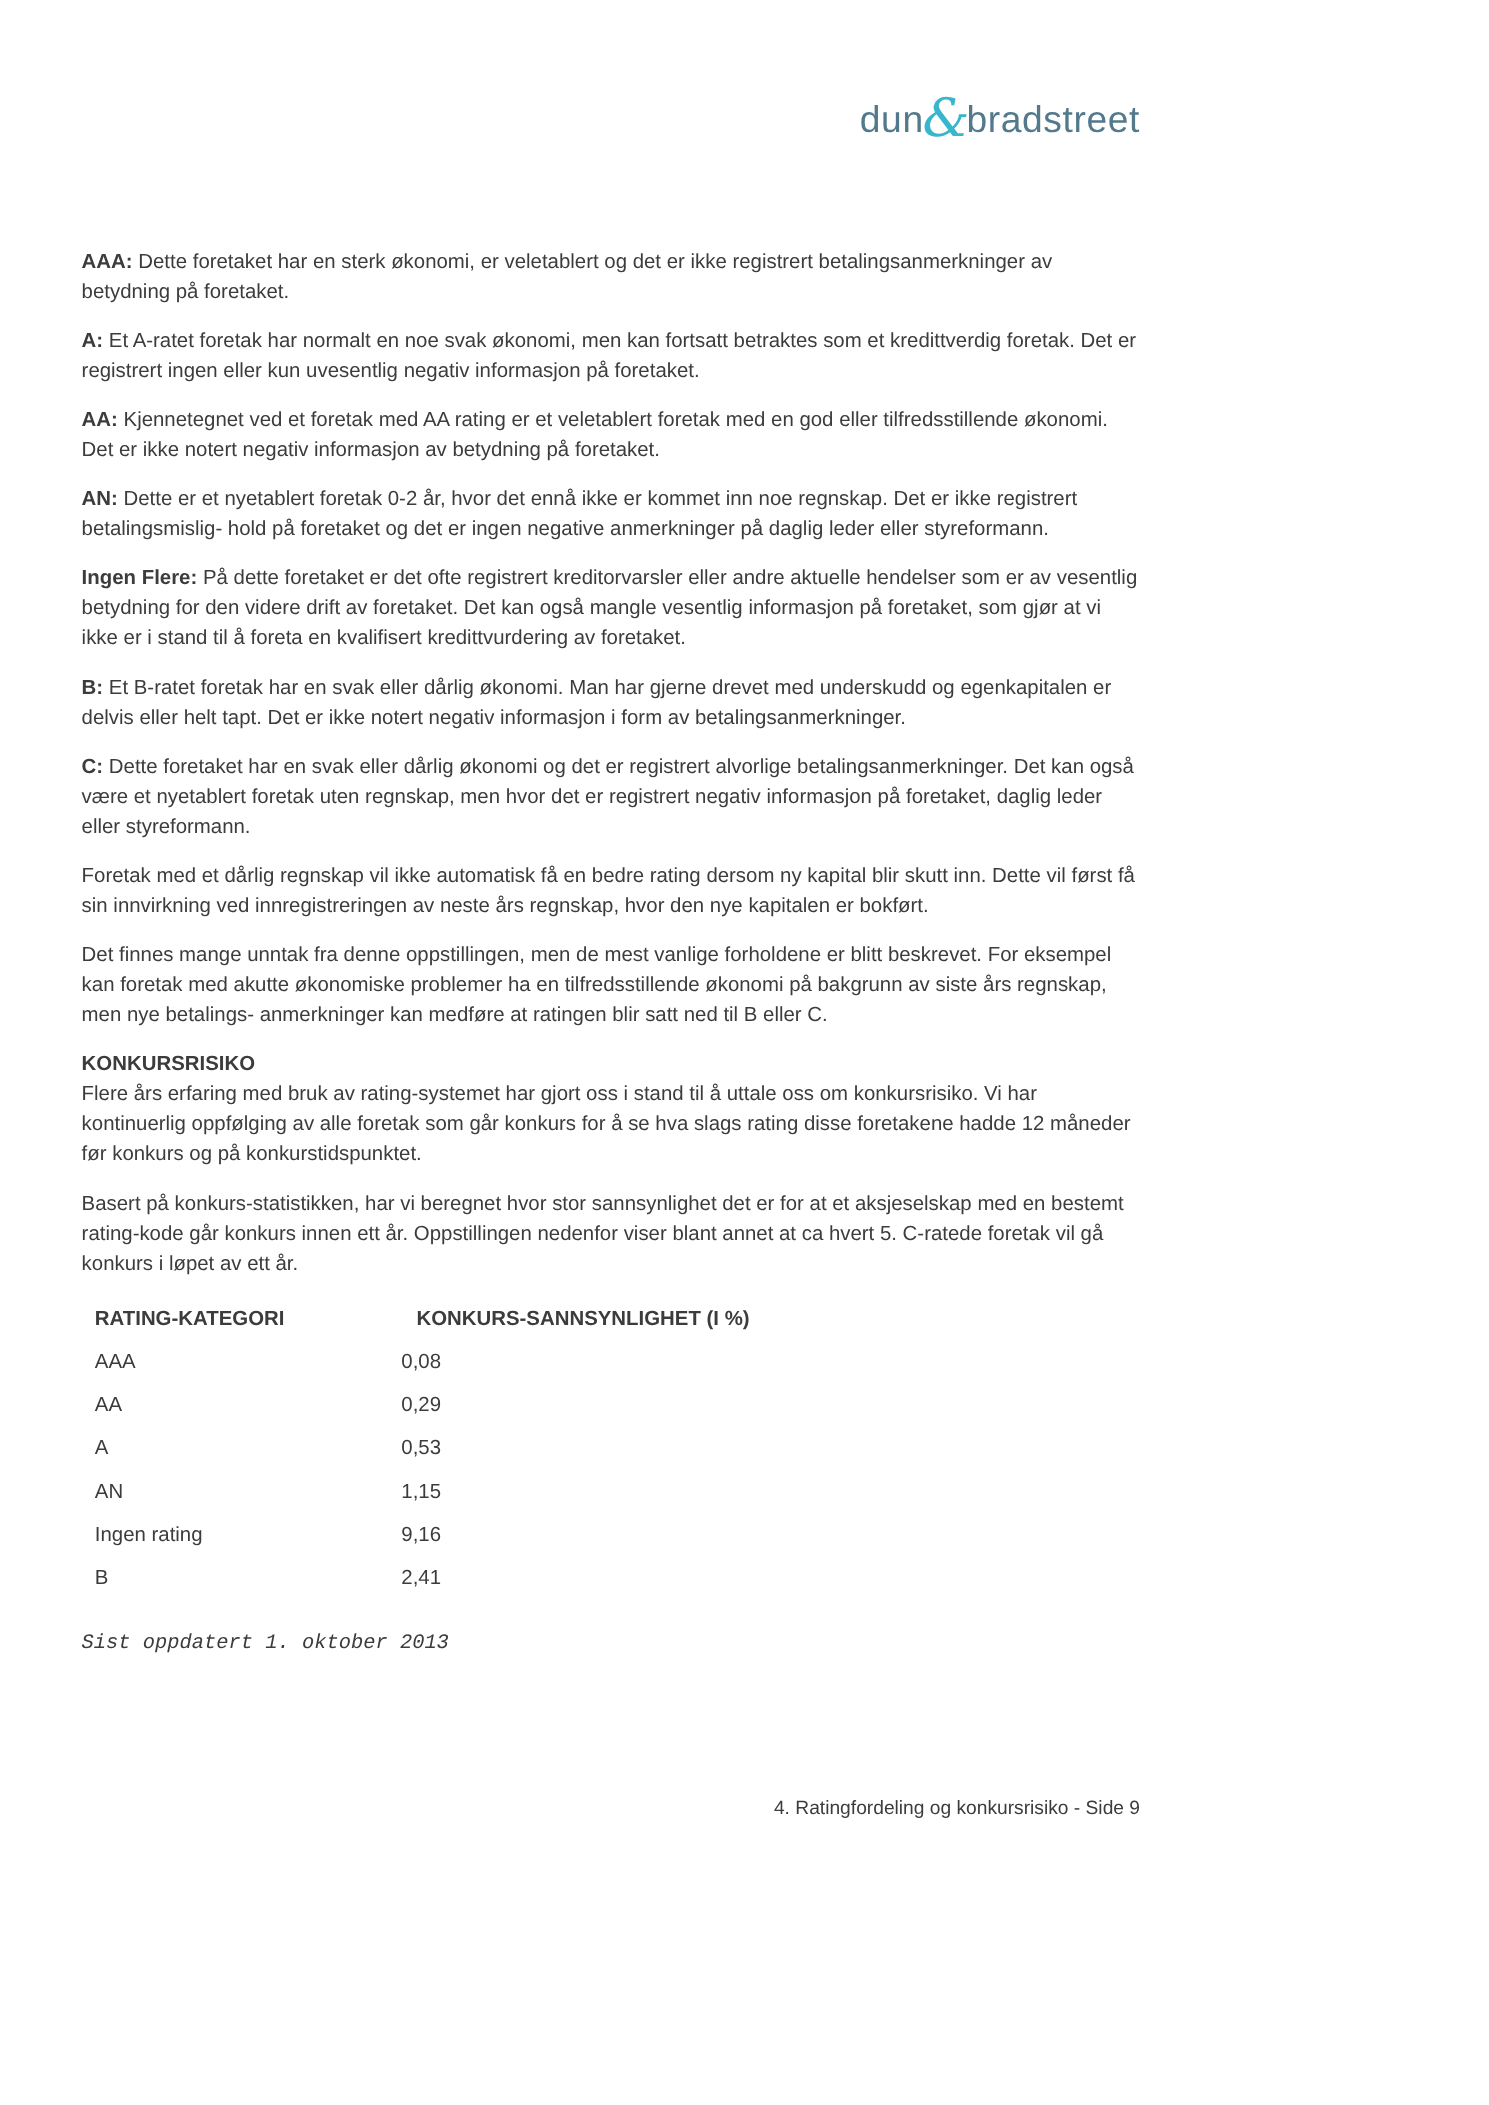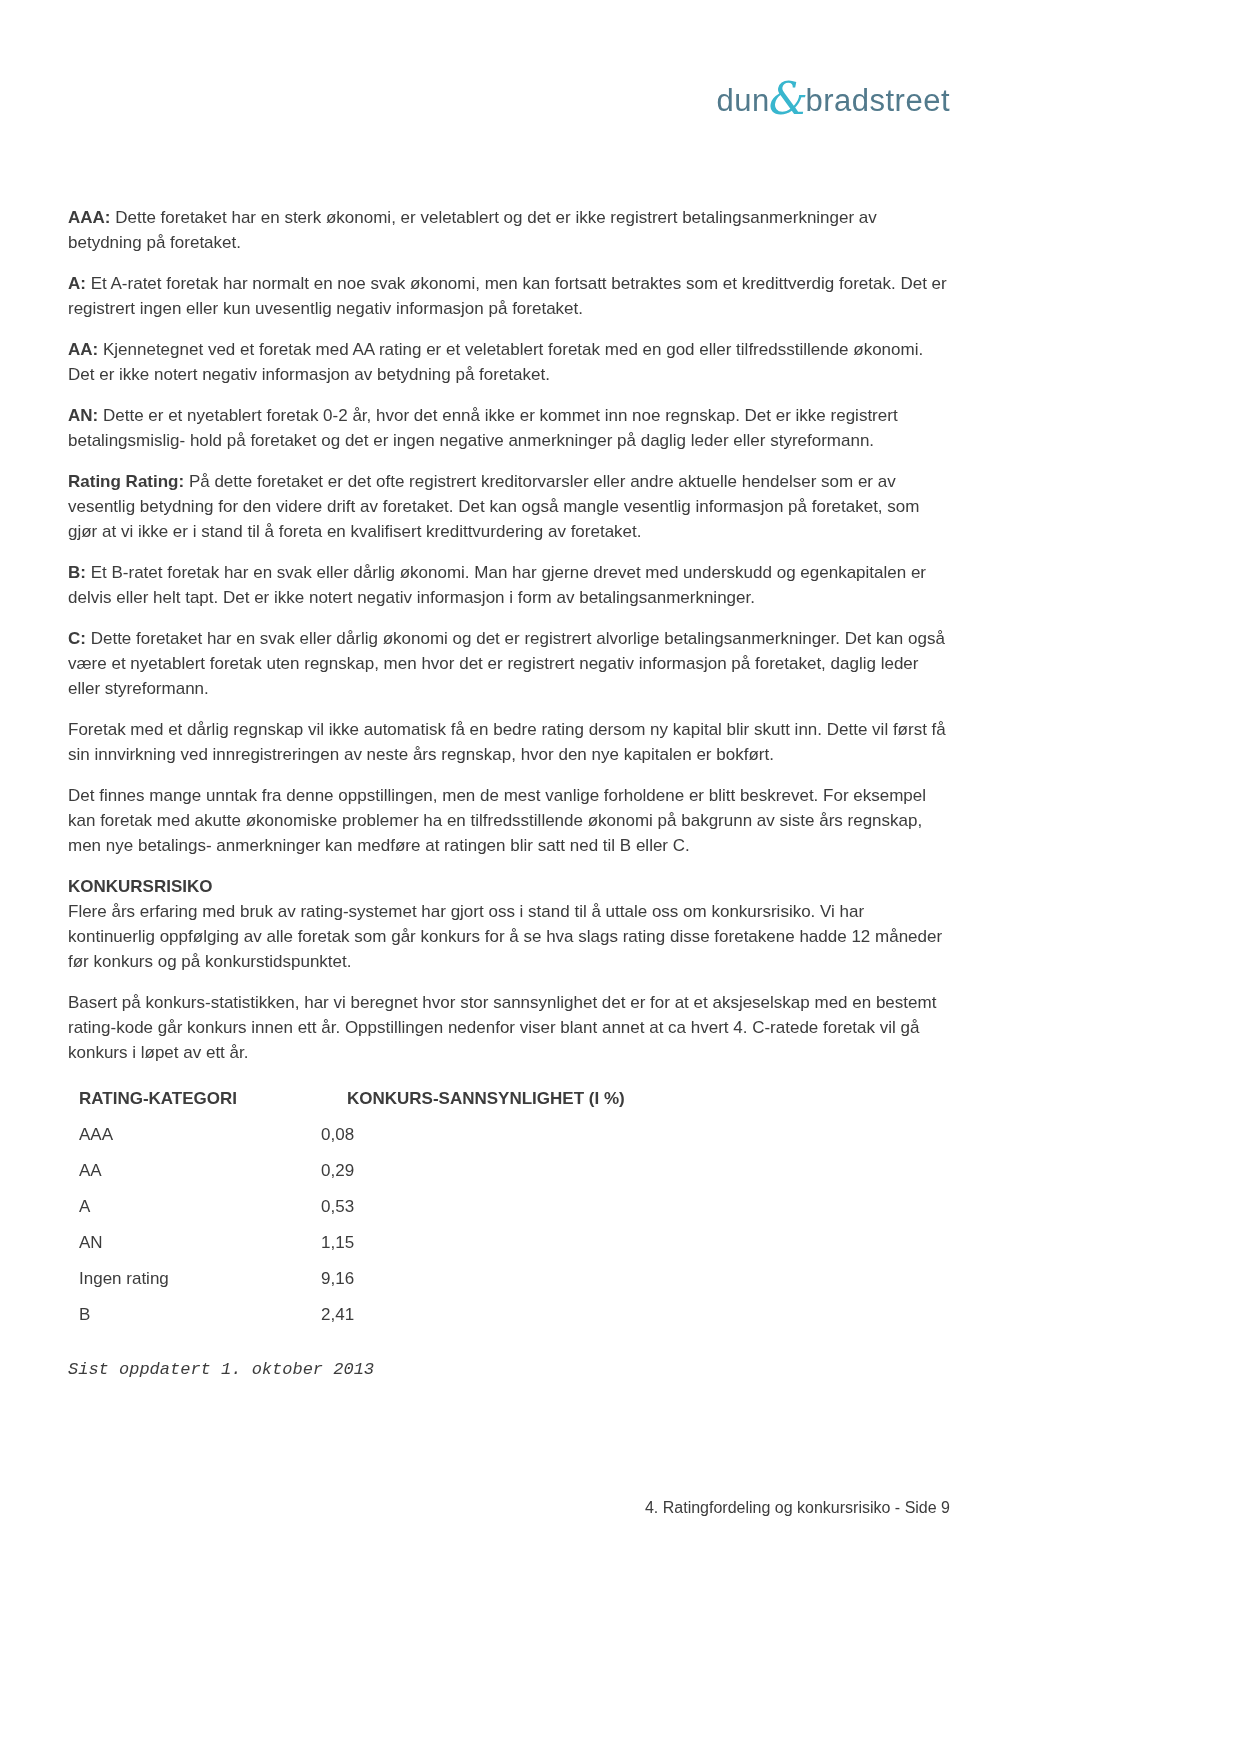--- a/index.html
+++ b/index.html
@@ -41,21 +41,21 @@
     line-height:25px;
   }
   .para{margin:0 0 16px 0;}
   .bold{font-weight:bold;}
   .section-heading{font-weight:bold;}
   .tbl{margin-top:6px;}
   .tbl-line{line-height:36px;white-space:nowrap;margin-left:11px;}
   .tbl-header .c1{display:inline-block;width:268px;font-weight:bold;}
   .tbl-header .c2h{font-weight:bold;}
   .tbl-row .c1{display:inline-block;width:242px;}
-  .tbl-row .c2{display:inline-block;width:60px;text-align:left;}
+  .tbl-row .c2{display:inline-block;width:60px;text-align:center;}
   .updated{
     font-style:italic;
     margin-top:24px;
     font-family:Liberation Mono, monospace;
   }
   .footer{
     position:absolute;
     top:1499px;
     right:291px;
     font-size:16px;
@@ -86,21 +86,21 @@
     <span class="bold">AA:</span>
     <span>Kjennetegnet ved et foretak med AA rating er et veletablert foretak med en god eller tilfredsstillende økonomi. Det er ikke notert negativ informasjon av betydning på foretaket.</span>
   </p>
 
   <p class="para">
     <span class="bold">AN:</span>
     <span>Dette er et nyetablert foretak 0-2 år, hvor det ennå ikke er kommet inn noe regnskap. Det er ikke registrert betalingsmislig- hold på foretaket og det er ingen negative anmerkninger på daglig leder eller styreformann.</span>
   </p>
 
   <p class="para">
-    <span class="bold">Rating Rating:</span>
+    <span class="bold">Ingen Flere:</span>
     <span>På dette foretaket er det ofte registrert kreditorvarsler eller andre aktuelle hendelser som er av vesentlig betydning for den videre drift av foretaket. Det kan også mangle vesentlig informasjon på foretaket, som gjør at vi ikke er i stand til å foreta en kvalifisert kredittvurdering av foretaket.</span>
   </p>
 
   <p class="para">
     <span class="bold">B:</span>
     <span>Et B-ratet foretak har en svak eller dårlig økonomi. Man har gjerne drevet med underskudd og egenkapitalen er delvis eller helt tapt. Det er ikke notert negativ informasjon i form av betalingsanmerkninger.</span>
   </p>
 
   <p class="para">
     <span class="bold">C:</span>
@@ -109,21 +109,21 @@
 
   <p class="para">Foretak med et dårlig regnskap vil ikke automatisk få en bedre rating dersom ny kapital blir skutt inn. Dette vil først få sin innvirkning ved innregistreringen av neste års regnskap, hvor den nye kapitalen er bokført.</p>
 
   <p class="para">Det finnes mange unntak fra denne oppstillingen, men de mest vanlige forholdene er blitt beskrevet. For eksempel kan foretak med akutte økonomiske problemer ha en tilfredsstillende økonomi på bakgrunn av siste års regnskap, men nye betalings- anmerkninger kan medføre at ratingen blir satt ned til B eller C.</p>
 
   <div class="para">
     <div class="section-heading">KONKURSRISIKO</div>
     <div>Flere års erfaring med bruk av rating-systemet har gjort oss i stand til å uttale oss om konkursrisiko. Vi har kontinuerlig oppfølging av alle foretak som går konkurs for å se hva slags rating disse foretakene hadde 12 måneder før konkurs og på konkurstidspunktet.</div>
   </div>
 
-  <p class="para">Basert på konkurs-statistikken, har vi beregnet hvor stor sannsynlighet det er for at et aksjeselskap med en bestemt rating-kode går konkurs innen ett år. Oppstillingen nedenfor viser blant annet at ca hvert 4. C-ratede foretak vil gå konkurs i løpet av ett år.</p>
+  <p class="para">Basert på konkurs-statistikken, har vi beregnet hvor stor sannsynlighet det er for at et aksjeselskap med en bestemt rating-kode går konkurs innen ett år. Oppstillingen nedenfor viser blant annet at ca hvert 5. C-ratede foretak vil gå konkurs i løpet av ett år.</p>
 
   <div class="tbl">
     <div class="tbl-line tbl-header">
       <span class="c1">RATING-KATEGORI</span><span class="c2h">KONKURS-SANNSYNLIGHET (I %)</span>
     </div>
     <div class="tbl-line tbl-row">
       <span class="c1">AAA</span><span class="c2">0,08</span>
     </div>
     <div class="tbl-line tbl-row">
       <span class="c1">AA</span><span class="c2">0,29</span>

